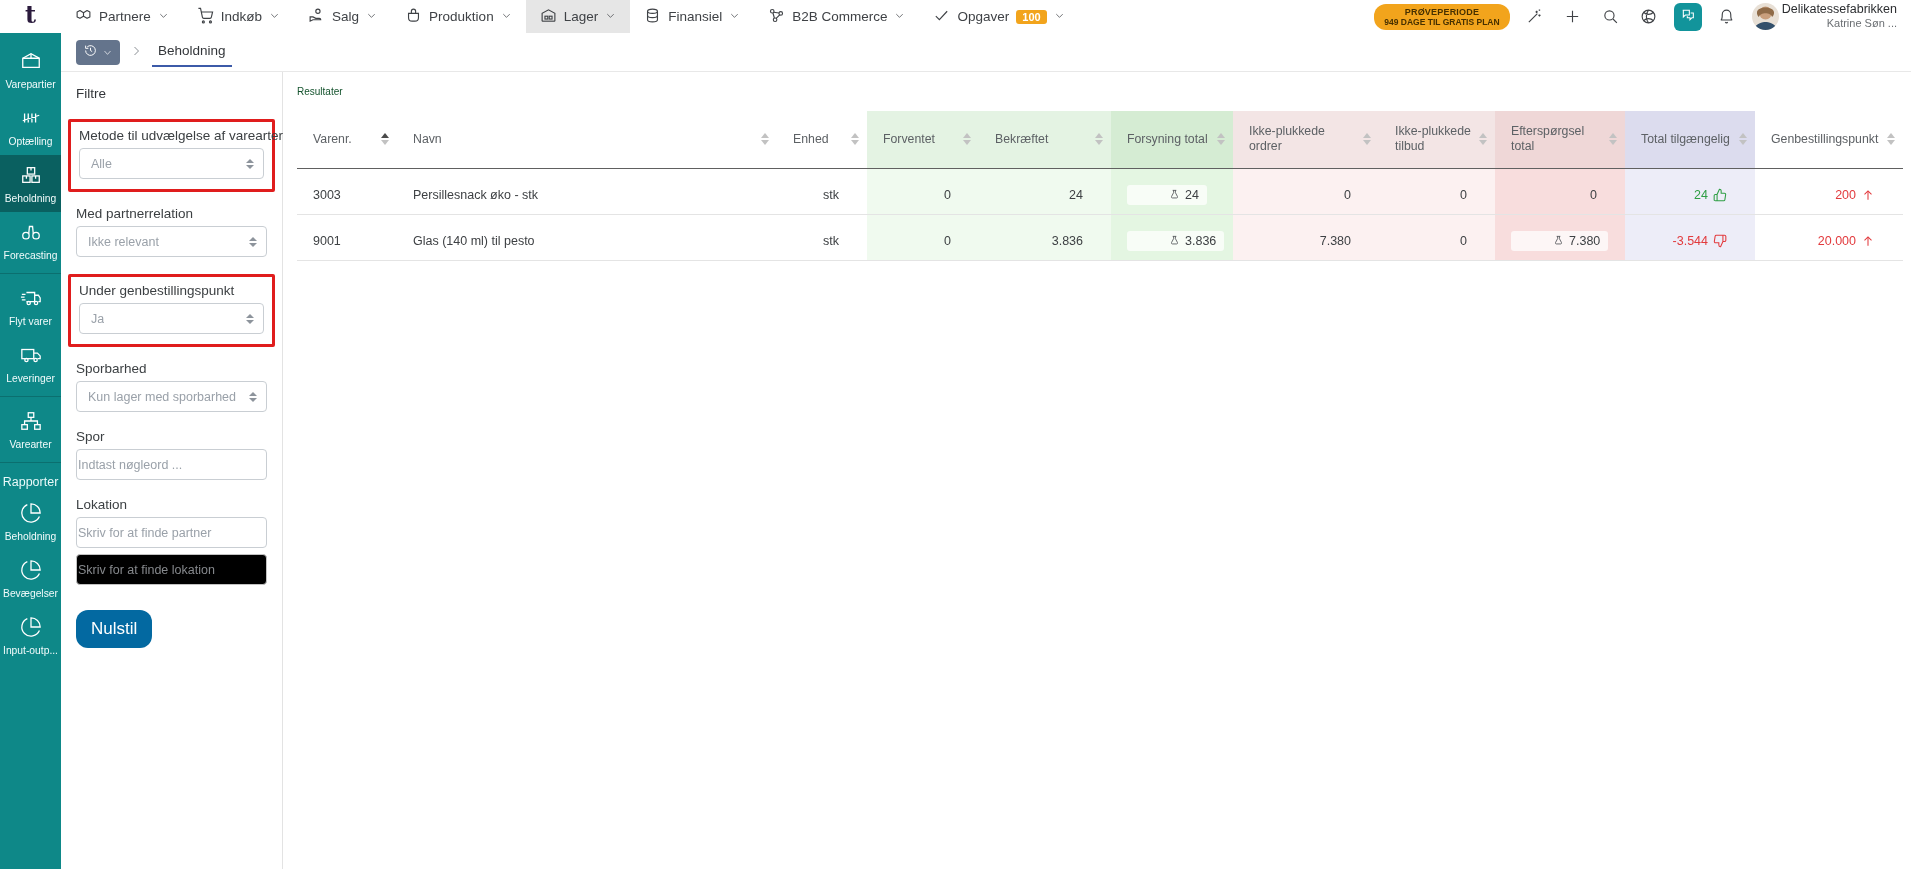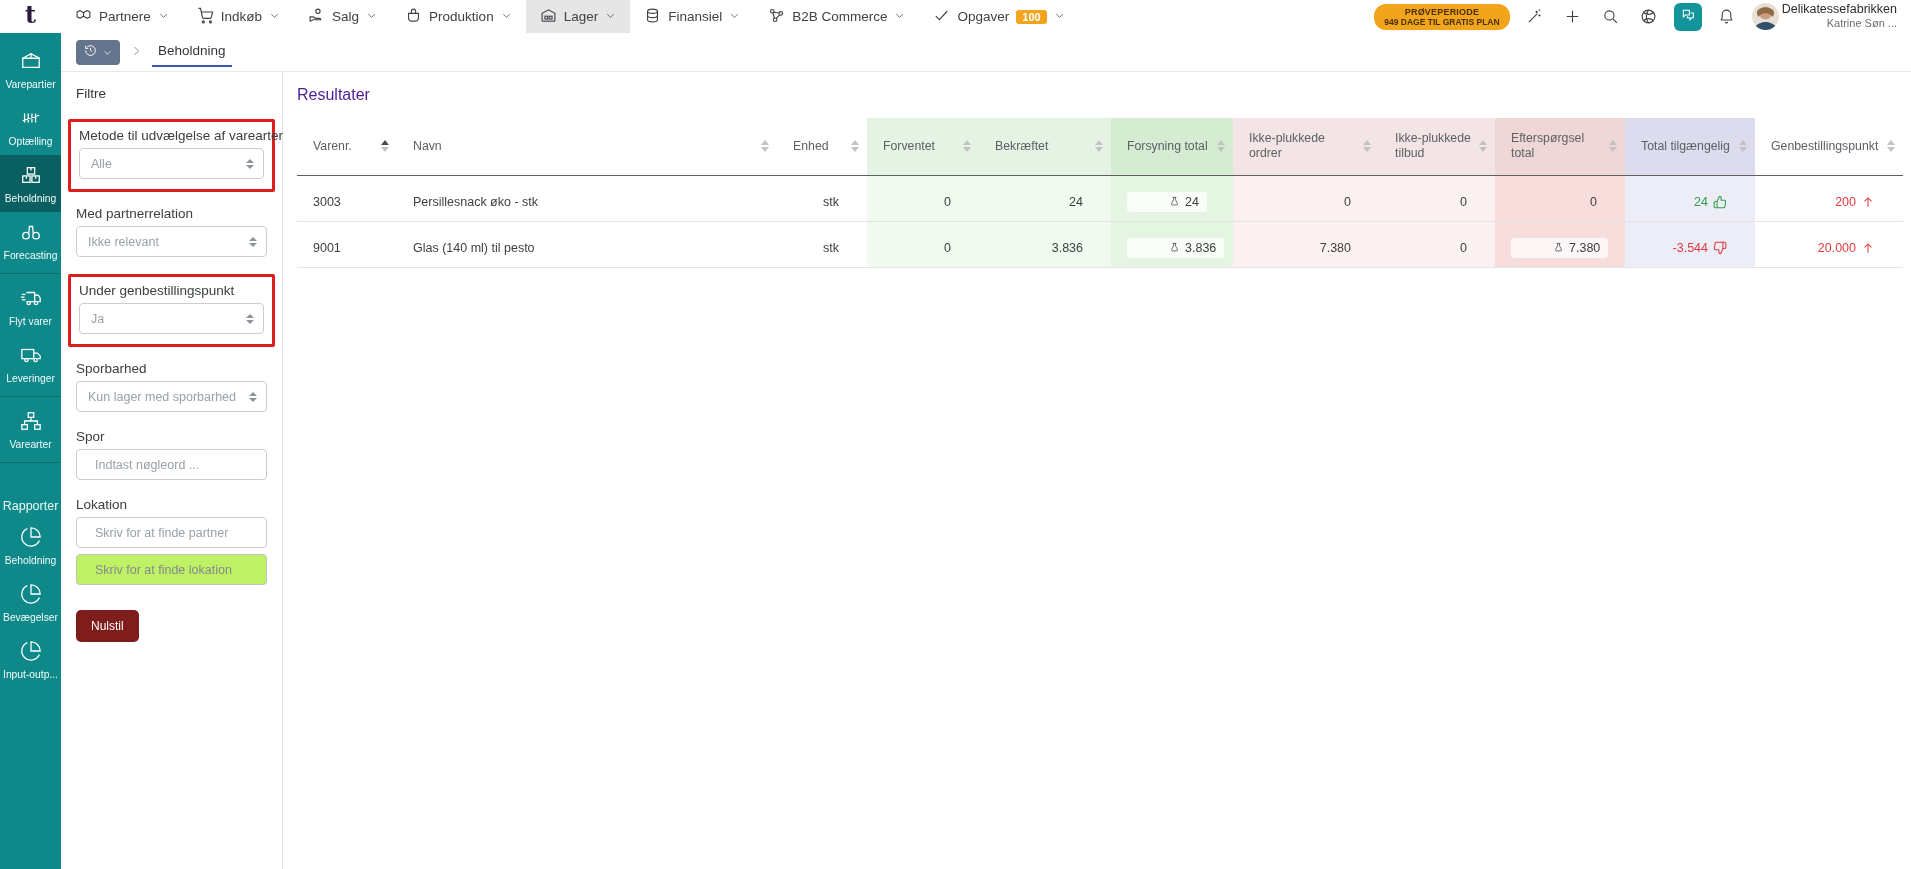--- a/index.html
+++ b/index.html
@@ -31,21 +31,21 @@
   .usertext .person  { font-size:11px; color:#6b6f73; }
 
   
   .app { display:flex; height:836px; }
   .sidebar { width:61px; background:#0e8888; color:#fff; flex:none; display:flex; flex-direction:column; padding-top:8px;}
   .sb-item { display:flex; flex-direction:column; align-items:center; gap:3px; padding:9px 0 8px; cursor:pointer; }
   .sb-item svg { width:22px; height:22px; stroke:#fff; fill:none; stroke-width:1.4; }
   .sb-item .lbl { font-size:10.3px; color:#f2fbfb; max-width:60px; text-align:center; white-space:nowrap; overflow:hidden;}
   .sb-item.active { background:#0a6060; }
   .sb-div { border-top:1px solid rgba(0,0,0,0.18); margin:4px 0; }
-  .sb-section { font-size:12.5px; color:#eafafa; text-align:center; padding:8px 0 4px;margin-top:24px; }
+  .sb-section { font-size:12.5px; color:#eafafa; text-align:center; padding:8px 0 4px; }
 
   
   .page { flex:1; display:flex; flex-direction:column; background:#fff; }
   .subbar { height:38px; display:flex; align-items:center; padding-left:15px; gap:10px; }
   .histbtn { background:#64748c; border-radius:4px; height:25px; padding:0 8px; display:flex; align-items:center; gap:6px; cursor:pointer;}
   .histbtn svg { width:13px; height:13px; stroke:#fff; fill:none; stroke-width:1.8;}
   .histbtn .cv svg{ width:9px; height:9px; }
   .crumb-sep svg { width:12px; height:12px; stroke:#8a8f94; fill:none; stroke-width:2; }
   .tab { font-size:13.5px; color:#33363a; padding:6px 6px 7px; border-bottom:2px solid #3c5aa8; cursor:pointer;}
 
@@ -59,31 +59,31 @@
   .select { height:31px; border:1px solid #c9ced3; border-radius:4px; background:#fff; display:flex;
             align-items:center; justify-content:space-between; padding:0 9px 0 11px; cursor:pointer;}
   .select .sval { font-size:12.5px; color:#9aa1a9; white-space:nowrap; overflow:hidden;}
   .stepper { display:flex; flex-direction:column; gap:2px; }
   .stepper i { width:0; height:0; border-left:4px solid transparent; border-right:4px solid transparent; display:block;}
   .stepper .up { border-bottom:4px solid #8d949c; }
   .stepper .dn { border-top:4px solid #8d949c; }
   .hl { border:3px solid #e01d1d; border-radius:2px; margin:0 -8px 14px; padding:6px 8px 10px; }
   .hl .fgroup, .hl.fgroup-wrap { margin-bottom:0; }
   .tinput { width:100%; height:31px; border:1px solid #c9ced3; border-radius:4px; font-size:12.5px;
-            color:#5b6065; padding:0 18px; font-family:inherit; background:#fff;}
+            color:#5b6065; padding:0 1px; font-family:inherit; background:#fff;}
   .tinput::placeholder { color:#9aa1a9; }
-  .tinput.disabled { background:#bef264; border-color:#c2c2c2; }
+  .tinput.disabled { background:#000000; border-color:#c2c2c2; }
   .tinput.disabled::placeholder { color:#86898d; }
   .lok2 { margin-top:6px; }
-  .resetbtn { background:#7f1d1d; color:#fff; border:none; border-radius:5px; font-size:12px;
+  .resetbtn { background:#0369a1; color:#fff; border:none; border-radius:12px; font-size:17px;
               padding:9px 15px; cursor:pointer; margin-top:8px; font-family:inherit;}
 
   
   .main { flex:1; padding:14px 8px 0 14px; overflow:hidden; }
-  .main h3 { font-size:16px; font-weight:normal; color:#4c1d95; margin-bottom:14px; }
+  .main h3 { font-size:10px; font-weight:normal; color:#14532d; margin-bottom:14px; }
   table { width:100%; border-collapse:collapse; table-layout:fixed; }
   th { font-weight:normal; font-size:12.3px; color:#5d6165; text-align:left; vertical-align:middle;
        padding:10px 8px 10px 16px; height:57px; }
   .thflex { display:flex; align-items:center; justify-content:space-between; gap:4px;}
   .thflex .tl { overflow-wrap:anywhere; line-height:1.25;}
   .sort { display:flex; flex-direction:column; gap:2px; flex:none; cursor:pointer;}
   .sort i { width:0; height:0; border-left:4px solid transparent; border-right:4px solid transparent; display:block;}
   .sort .up { border-bottom:5px solid #c2c2c2; }
   .sort .dn { border-top:5px solid #c2c2c2; }
   .sort.asc .up { border-bottom-color:#4b4b4b; }

